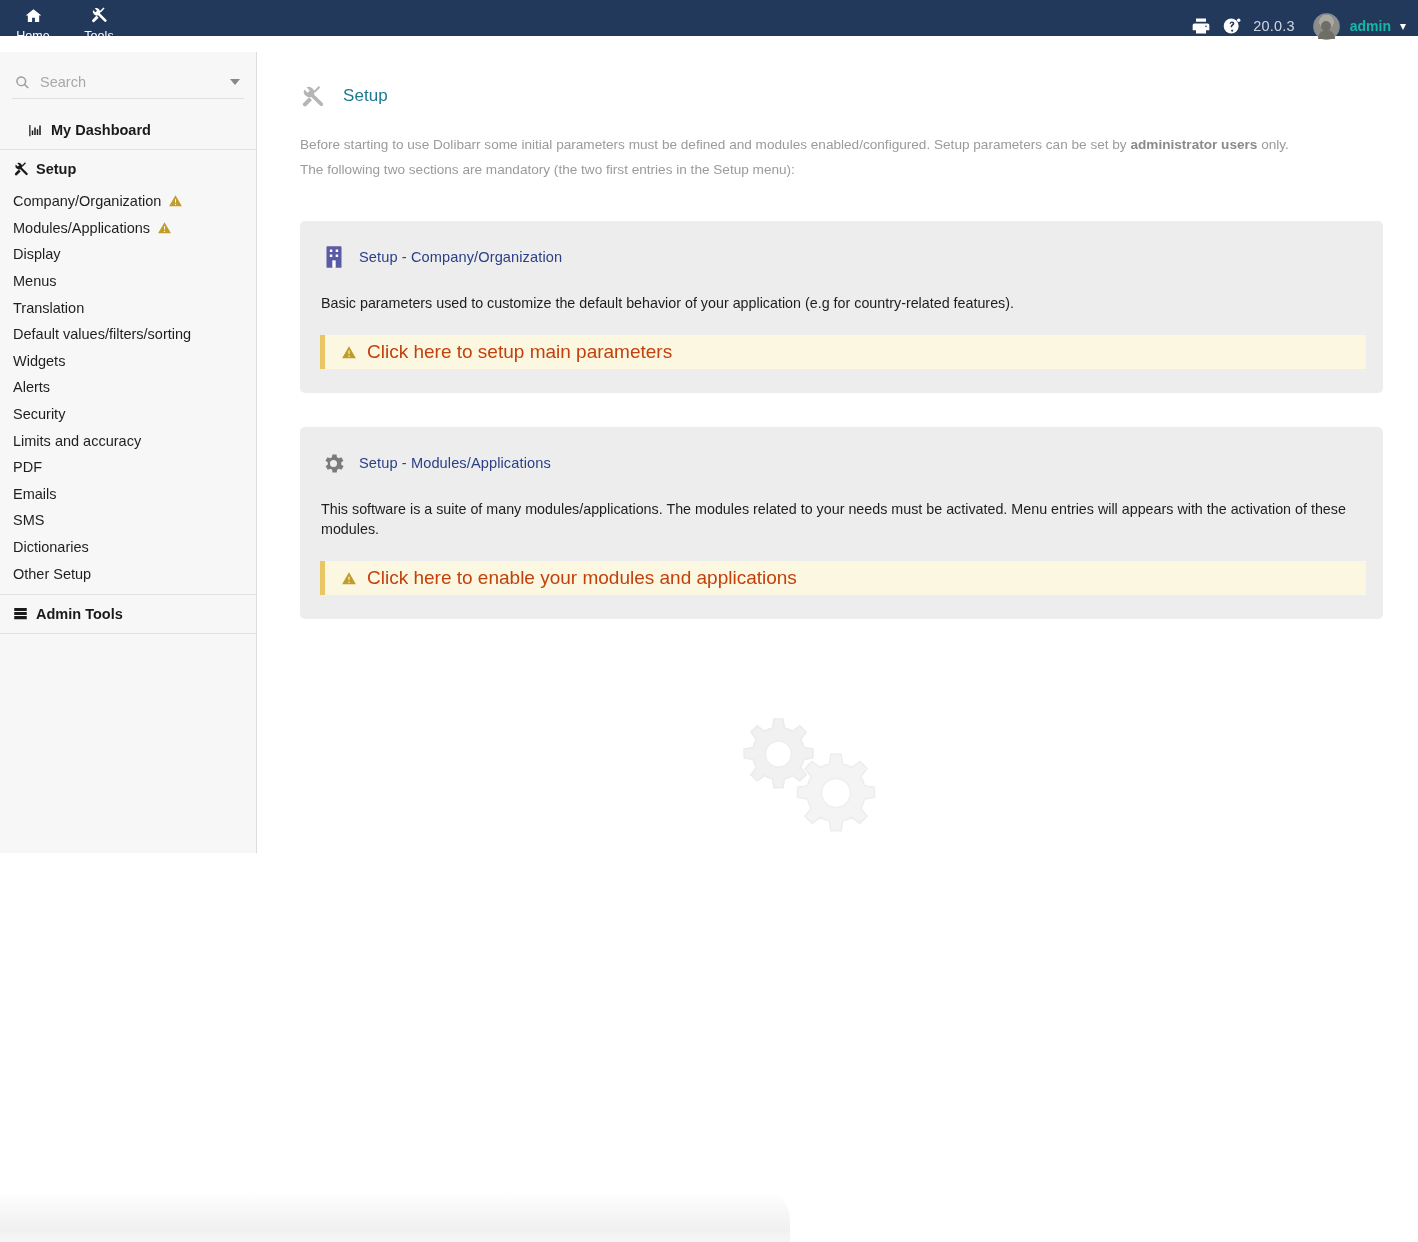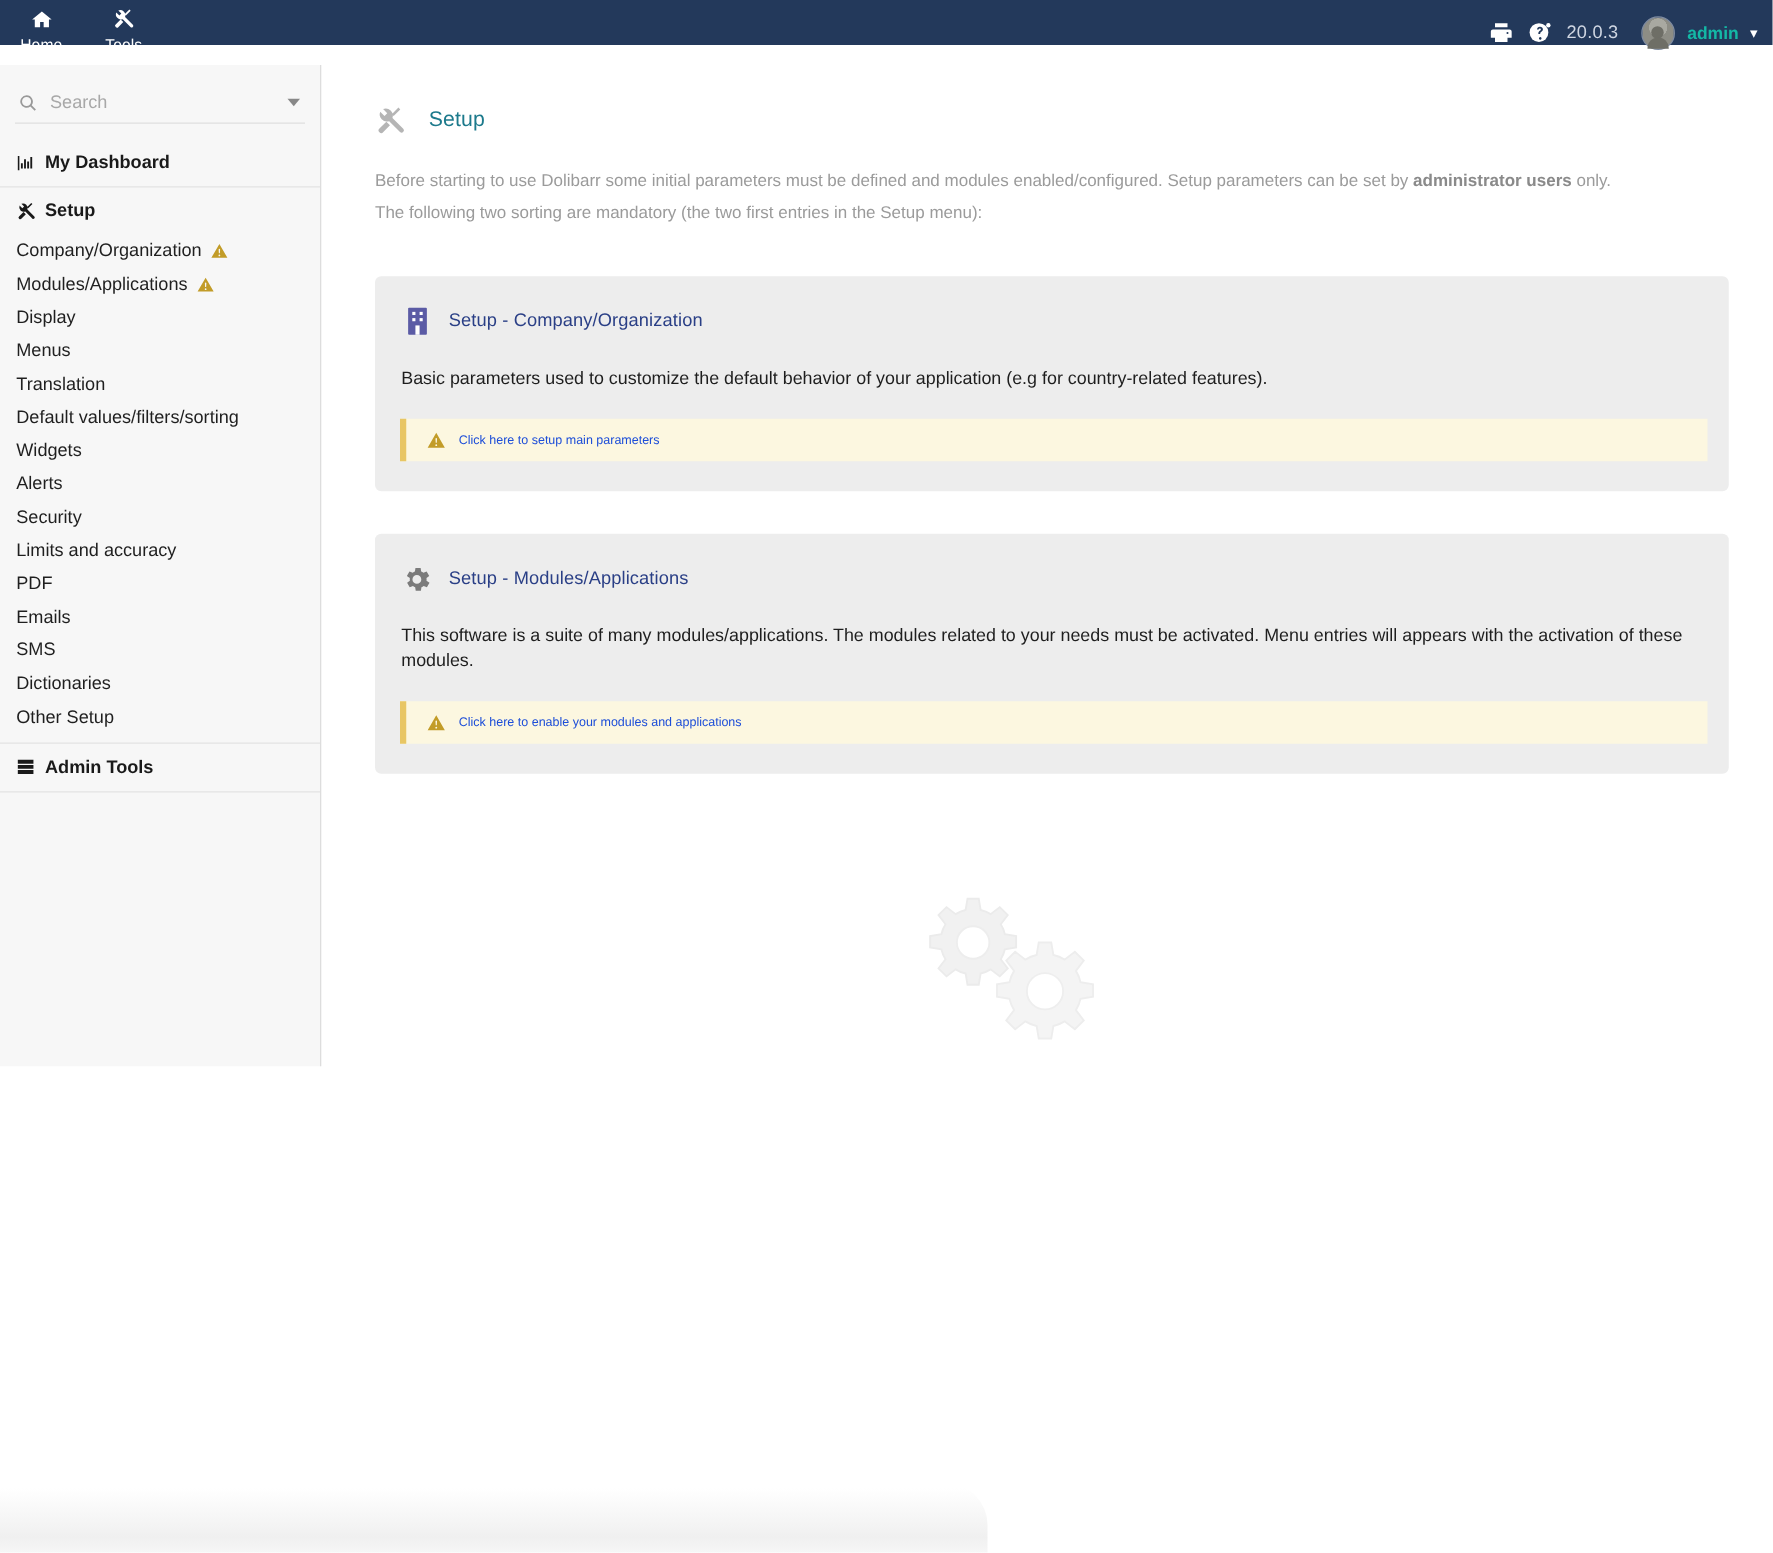--- a/index.html
+++ b/index.html
@@ -148,21 +148,21 @@
     font-size: 14.3px; color: #1e1e1e; line-height: 20px;
     margin-top: 22px; padding-left: 1px; width: 1030px;
   }
   .warn-bar {
     margin-top: 22px; width: 1046px; height: 34px;
     background: #fcf7e0; border-left: 5px solid #e8c664;
     display: flex; align-items: center; padding-left: 16px;
   }
   .warn-bar .wb-ico { display: flex; align-items: center; }
   .warn-bar .wb-ico svg { fill: #c29c28; }
-  .warn-bar .wb-txt { font-size: 10px; color: #1d4ed8; margin-left: 10px; cursor: pointer; }
+  .warn-bar .wb-txt { font-size: 19px; color: #c2410c; margin-left: 10px; cursor: pointer; }
 
   
   .watermark {
     position: absolute; left: 472px; top: 655px;
     width: 160px; height: 140px;
     opacity: 1;
   }
   .watermark svg { display: block; }
 
   .footer-fade {
@@ -227,21 +227,21 @@
   <div class="search-wrap">
     <span class="mag">
       <svg width="15" height="15" viewBox="0 0 24 24">
           <path d="M10 2a8 8 0 1 0 4.9 14.3l5.4 5.4 1.7-1.7-5.4-5.4A8 8 0 0 0 10 2zm0 2.2a5.8 5.8 0 1 1 0 11.6 5.8 5.8 0 0 1 0-11.6z"></path>
         </svg>
     </span>
     <input class="search-input" type="text" placeholder="Search" style="">
     <span class="search-caret"></span>
   </div>
 
-  <div class="nav-section" style="margin-top:12px;">
+  <div class="nav-section" style="margin-top:12px;padding-left:15px;">
     <div class="nav-head">
       <span class="nh-ico">
         <svg width="15" height="15" viewBox="0 0 24 24">
             <path d="M2 3h2v18H2V3zm4 9h2.4v7H6v-7zm4-5h2.4v12H10V7zm4 3h2.4v9H14v-9zm4-6h2.4v15H18V4z"></path>
           </svg>
       </span>
       <span>My Dashboard</span>
     </div>
   </div>
 
@@ -333,21 +333,21 @@
     <span class="pt-ico">
       <svg width="25" height="25" viewBox="0 0 24 24">
           <path d="M21.7 18.3 13.4 10a5.5 5.5 0 0 0-7.2-6.9l3.2 3.2-2.1 2.1L4 5.2a5.5 5.5 0 0 0 6.9 7.2l8.3 8.3a1.7 1.7 0 0 0 2.5-2.4zM3.6 17.9a2 2 0 1 0 2.8 2.8l5.1-5.1-2.8-2.8-5.1 5.1zM18 2l-5.1 5.1 1.4 1.4L19.4 3.4 18 2z"></path>
         </svg>
     </span>
     <span class="page-title">Setup</span>
   </div>
 
   <div class="intro">
     <span>Before starting to use Dolibarr some initial parameters must be defined and modules enabled/configured. Setup parameters can be set by </span><b>administrator users</b><span> only.</span><br>
-    <span>The following two sorting are mandatory (the two first entries in the Setup menu):</span>
+    <span>The following two sections are mandatory (the two first entries in the Setup menu):</span>
   </div>
 
   <div class="card" id="card1">
     <div class="card-head">
       <span class="ch-ico">
         <svg width="20" height="24" viewBox="0 0 24 28">
             <rect x="3" y="1" width="18" height="26" rx="1" fill="#5b5ba5"></rect>
             <rect x="7" y="5" width="3" height="3" fill="#ffffff"></rect>
             <rect x="14" y="5" width="3" height="3" fill="#ffffff"></rect>
             <rect x="7" y="11" width="3" height="3" fill="#ffffff"></rect>

